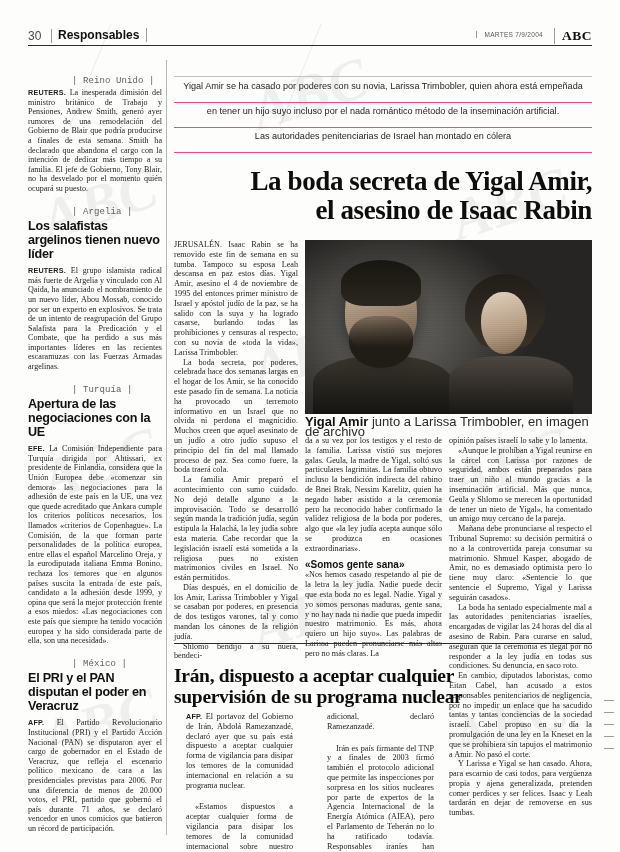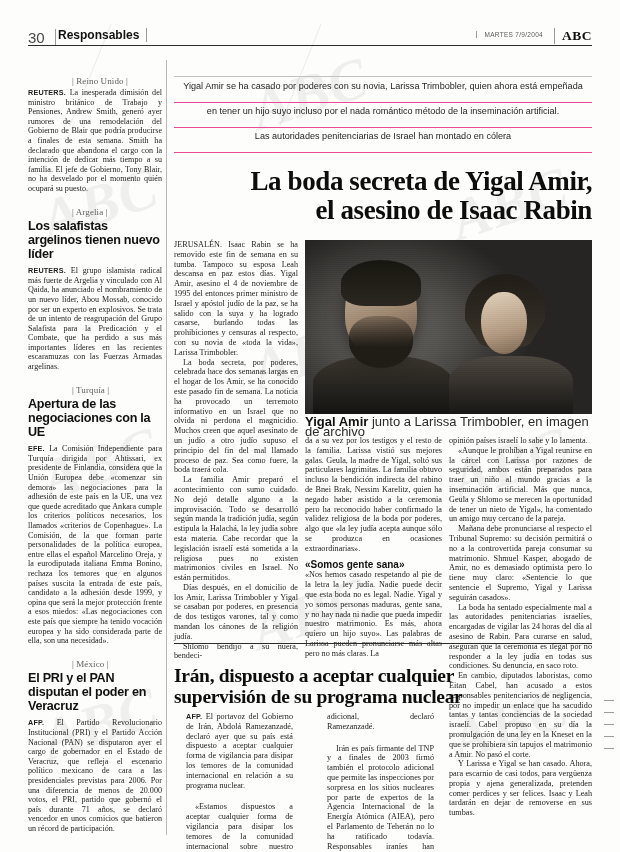--- a/index.html
+++ b/index.html
@@ -48,21 +48,21 @@
     left: 0;
     right: 0;
     top: 17px;
     border-top: 1px solid #2c2c2c;
   }
   .folio {
     position: absolute;
     left: 0;
     top: 1px;
     font-family: "Liberation Sans", sans-serif;
-    font-size: 15px;
+    font-size: 12px;
     color: #4a4a4a;
     padding-right: 10px;
     border-right: 1px solid #9a9a9a;
   }
   .section-name {
     position: absolute;
     left: 30px;
     top: 0px;
     font-family: "Liberation Sans", sans-serif;
     font-weight: 700;
@@ -105,21 +105,21 @@
   .rail-divider {
     position: absolute;
     left: 166px;
     top: 60px;
     width: 1px;
     height: 775px;
     background: #b9b9b9;
   }
   .brief { margin-bottom: 13px; }
   .kicker {
-    font-family: Liberation Serif, serif;
+    font-family: Liberation Mono, monospace;
     font-size: 9px;
     color: #5e5e5e;
     margin-bottom: 2px;
     letter-spacing: 0.1px;
     padding-left: 44px;
   }
   .brief-title {
     font-family: "Liberation Sans", sans-serif;
     font-weight: 700;
     font-size: 12.6px;

